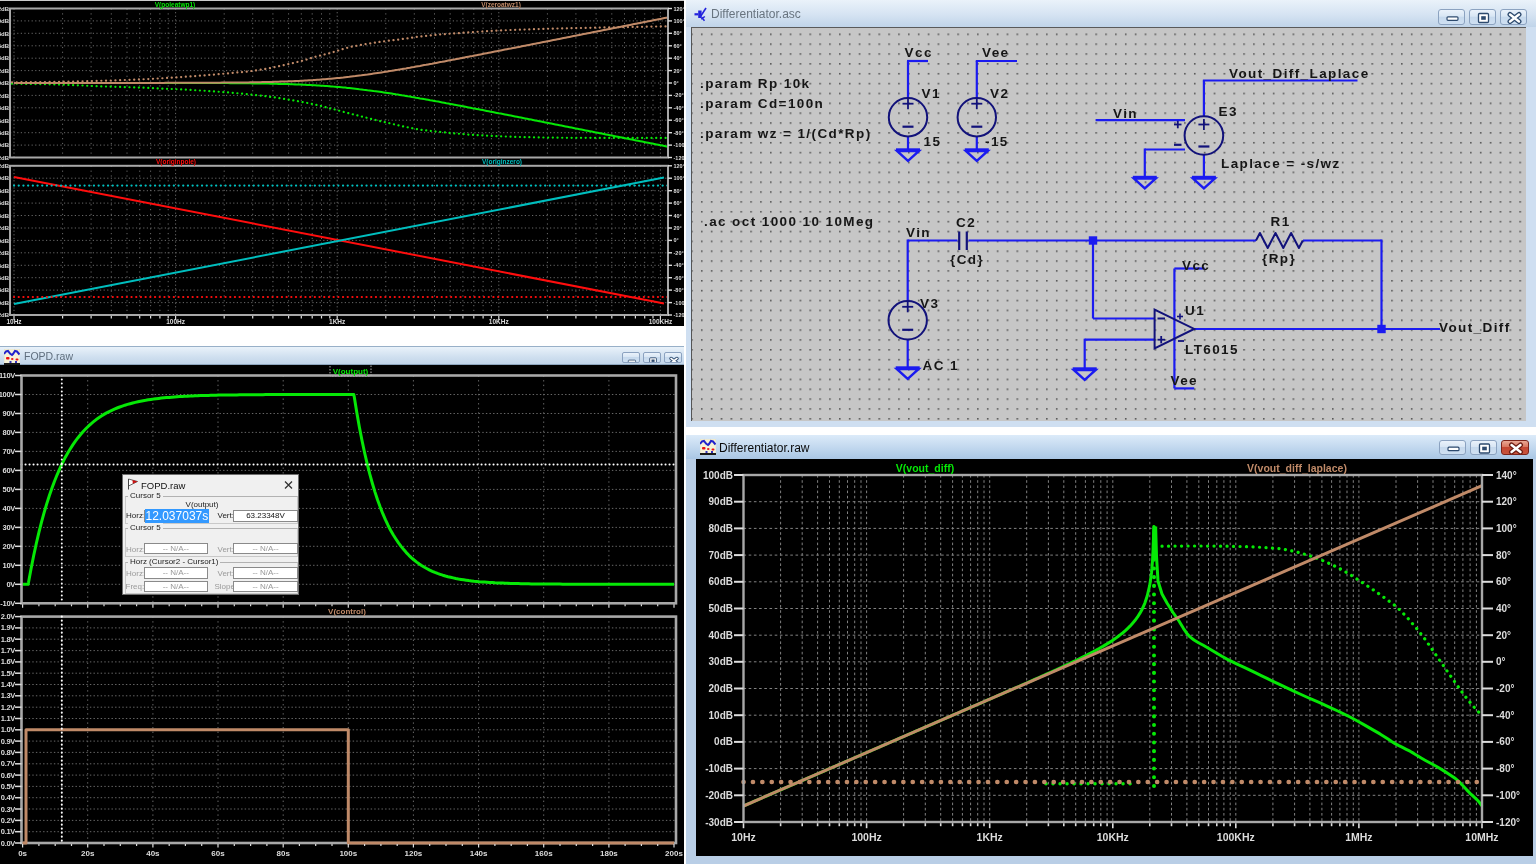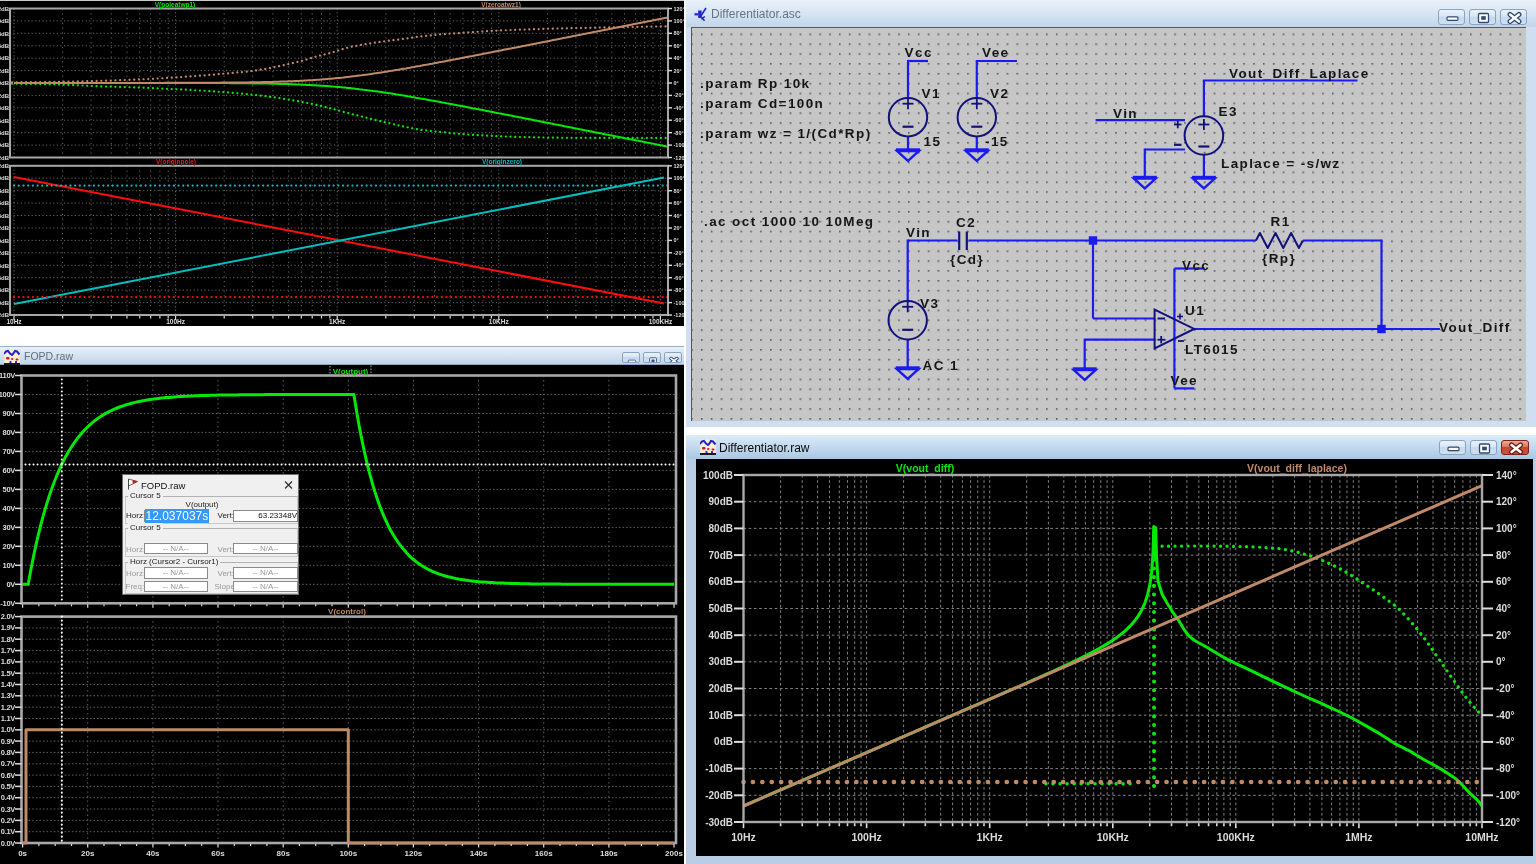--- a/index.html
+++ b/index.html
@@ -843,21 +843,21 @@
     <div style="position:absolute;left:2px;top:21px;width:173px;height:28px;border:1px solid #c9c9c9;border-top-color:#b2b2b2;box-sizing:border-box"></div>
     <div style="position:absolute;left:5px;top:15.5px;background:#f0f0f0;font-size:8px;color:#222;padding:0 2px;white-space:nowrap">Cursor 5</div>
     <div style="position:absolute;left:2px;top:53px;width:173px;height:29px;border:1px solid #c9c9c9;border-top-color:#b2b2b2;box-sizing:border-box"></div>
     <div style="position:absolute;left:5px;top:47.5px;background:#f0f0f0;font-size:8px;color:#222;padding:0 2px;white-space:nowrap">Cursor 5</div>
     <div style="position:absolute;left:2px;top:87px;width:173px;height:31.5px;border:1px solid #c9c9c9;border-top-color:#b2b2b2;box-sizing:border-box"></div>
     <div style="position:absolute;left:5px;top:81.5px;background:#f0f0f0;font-size:8px;color:#222;padding:0 2px;white-space:nowrap">Horz (Cursor2 - Cursor1)</div>
     <div style="position:absolute;left:34px;top:24.5px;width:90px;text-align:center;font-size:8px;color:#222">V(output)</div>
     <div style="position:absolute;font-size:8px;left:3px;top:36.4px;color:#222">Horz:</div>
     <div style="position:absolute;background:#ec4899;border:1px solid #8a8a8a;box-sizing:border-box;font-size:12px;text-align:left;line-height:10px;left:20.5px;top:34.8px;width:64.5px;height:12.1px;color:#111"><span style="background:#3399ff;color:#fff;padding:0 1px">12.037037s</span></div>
     <div style="position:absolute;font-size:8px;left:94.5px;top:36.4px;color:#222">Vert:</div>
-    <div style="position:absolute;background:#fff;border:1px solid #8a8a8a;box-sizing:border-box;font-size:8px;text-align:right;line-height:10px;left:110px;top:34.8px;width:65px;height:12.1px;color:#111">63.23348V</div>
+    <div style="position:absolute;background:#fff;border:1px solid #8a8a8a;box-sizing:border-box;font-size:8px;text-align:center;line-height:10px;left:110px;top:34.8px;width:65px;height:12.1px;color:#111">63.23348V</div>
     <div style="position:absolute;font-size:8px;left:3px;top:69.8px;color:#9a9a9a">Horz:</div>
     <div style="position:absolute;background:#fff;border:1px solid #8a8a8a;box-sizing:border-box;font-size:8px;text-align:center;line-height:10px;left:20.5px;top:68.2px;width:64.5px;height:11.3px;color:#999">-- N/A--</div>
     <div style="position:absolute;font-size:8px;left:94.5px;top:69.8px;color:#9a9a9a">Vert:</div>
     <div style="position:absolute;background:#fff;border:1px solid #8a8a8a;box-sizing:border-box;font-size:8px;text-align:center;line-height:10px;left:110px;top:68.2px;width:65px;height:11.3px;color:#999">-- N/A--</div>
     <div style="position:absolute;font-size:8px;left:3px;top:93.5px;color:#9a9a9a">Horz:</div>
     <div style="position:absolute;background:#fff;border:1px solid #8a8a8a;box-sizing:border-box;font-size:8px;text-align:center;line-height:10px;left:20.5px;top:92.3px;width:64.5px;height:11.3px;color:#999">-- N/A--</div>
     <div style="position:absolute;font-size:8px;left:94.5px;top:93.5px;color:#9a9a9a">Vert:</div>
     <div style="position:absolute;background:#fff;border:1px solid #8a8a8a;box-sizing:border-box;font-size:8px;text-align:center;line-height:10px;left:110px;top:92.3px;width:65px;height:11.3px;color:#999">-- N/A--</div>
     <div style="position:absolute;font-size:8px;left:2.5px;top:106.6px;color:#9a9a9a">Freq:</div>
     <div style="position:absolute;background:#fff;border:1px solid #8a8a8a;box-sizing:border-box;font-size:8px;text-align:center;line-height:10px;left:20.5px;top:105.5px;width:64.5px;height:11px;color:#999">-- N/A--</div>

